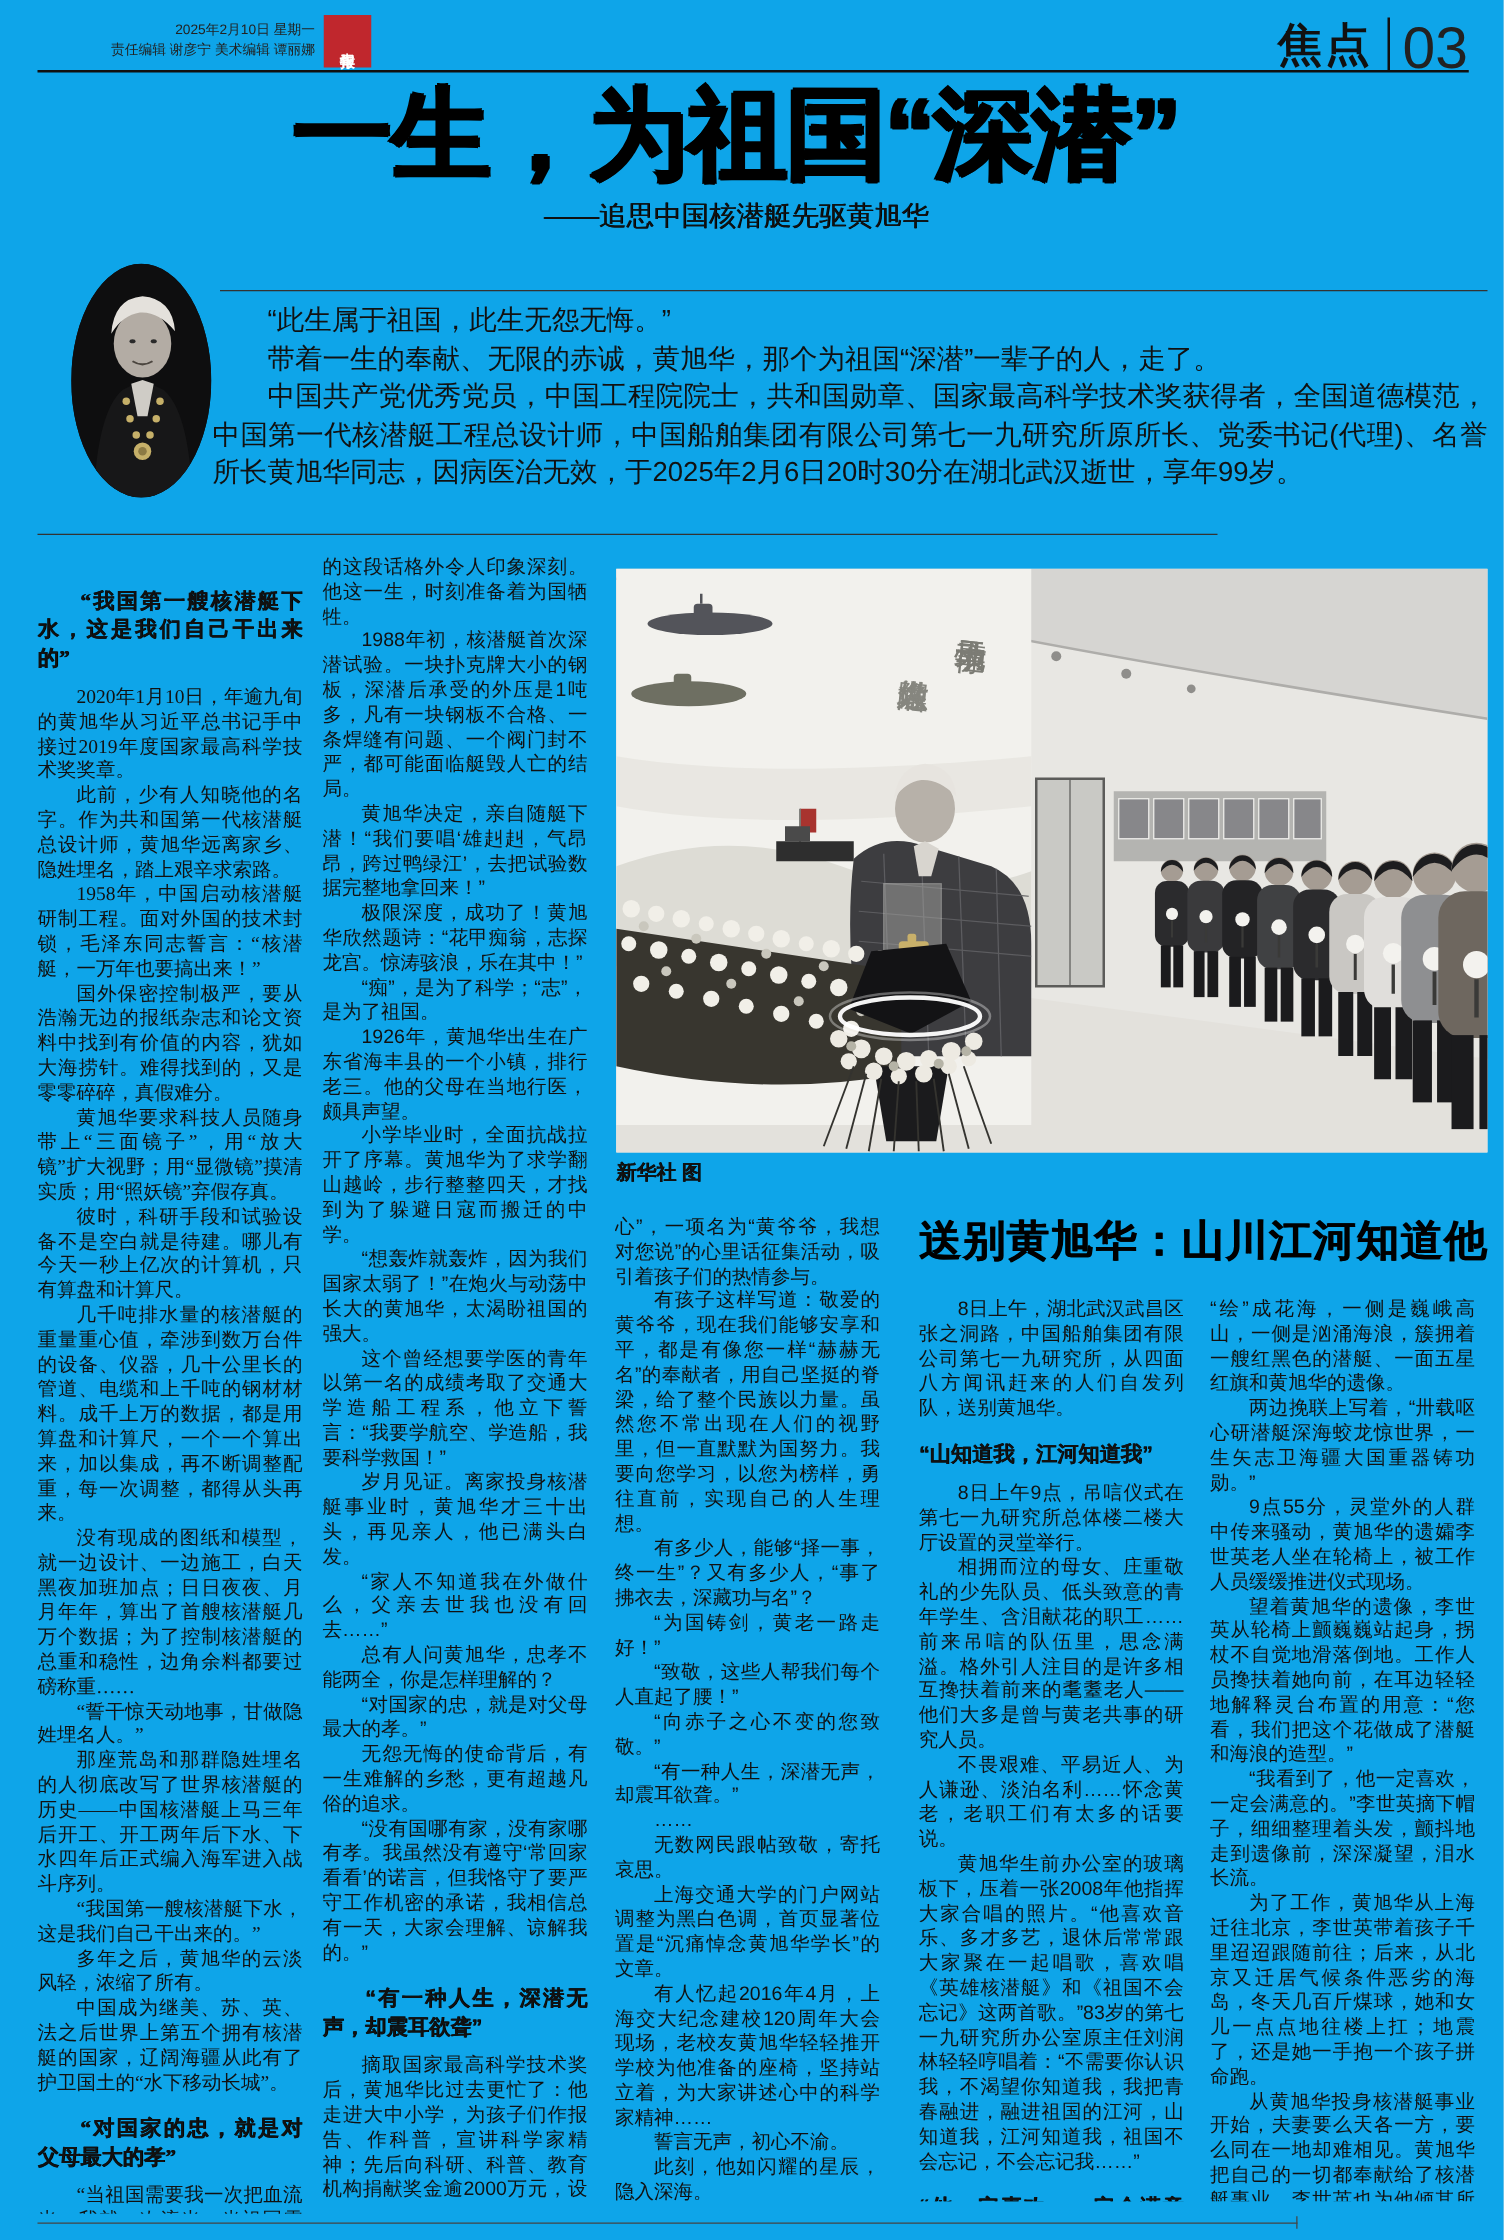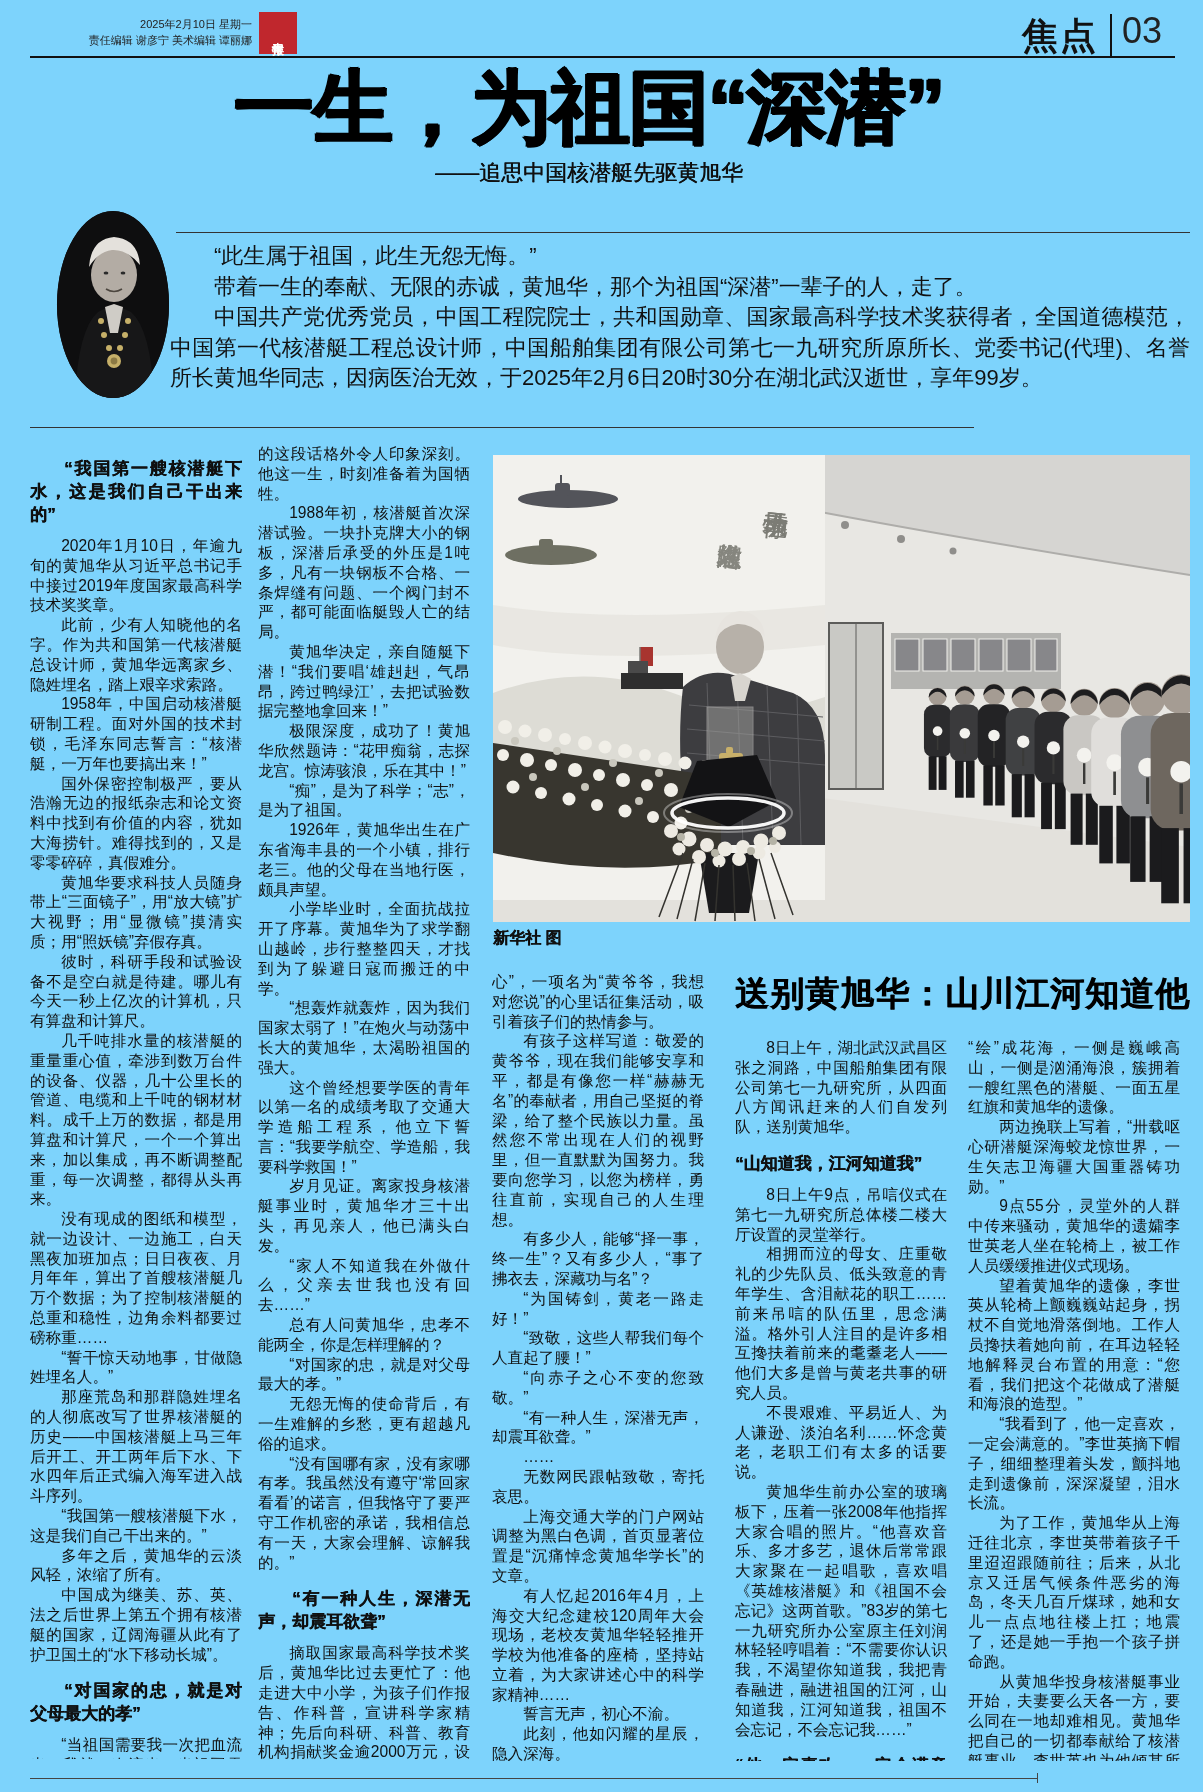--- a/index.html
+++ b/index.html
@@ -1,27 +1,27 @@
 <!DOCTYPE html>
 <html><head>
 <meta charset="utf-8">
 <style>
   html,body{margin:0;padding:0;background:#e8e8e8;}
-  #page{position:relative;width:1203px;height:1792px;background:#7dd3fc;margin:0 auto;
+  #page{position:relative;width:1203px;height:1792px;background:#0ea5e9;margin:0 auto;
         font-family:"Liberation Sans",sans-serif;color:#111;overflow:hidden;}
   .abs{position:absolute;}
 
   
   .dateblock{left:60px;top:16px;width:192px;text-align:right;font-size:11px;line-height:16px;color:#222;}
   .logo{left:259px;top:12px;width:38px;height:42px;background:#c0272d;color:#fff;
         display:flex;flex-direction:column;align-items:center;justify-content:center;
         font-size:12px;line-height:12px;font-weight:700;font-family:"Liberation Serif",serif;}
   .section{left:1022px;top:12px;font-size:36px;font-weight:800;letter-spacing:2px;}
   .secdiv{left:1110px;top:14px;width:2px;height:42px;background:#111;}
-  .pagenum{left:1122px;top:10px;font-size:36px;font-weight:400;color:#222;}
+  .pagenum{left:1122px;top:10px;font-size:47px;font-weight:400;color:#222;}
   .hrule{height:2px;background:#111;}
 
   
   .mainhead{left:30px;top:62px;width:1118px;text-align:center;font-size:80px;line-height:92px;
             font-weight:900;letter-spacing:-1px;color:#000;
             text-shadow:1.6px 0 0 #000,-1.6px 0 0 #000,0 1.2px 0 #000,0 -1.2px 0 #000;}
   .subhead{left:30px;top:158px;width:1118px;text-align:center;font-size:22px;font-weight:400;
            text-shadow:.6px 0 0 #000;}
 
   
@@ -97,21 +97,21 @@
   </div>
 
   <div class="abs hrule" style="left:176px;top:232px;width:1014px;height:1px;background:#333;"></div>
   <div class="abs lede">
       <p>“此生属于祖国，此生无怨无悔。”</p>
       <p>带着一生的奉献、无限的赤诚，黄旭华，那个为祖国“深潜”一辈子的人，走了。</p>
       <p>中国共产党优秀党员，中国工程院院士，共和国勋章、国家最高科学技术奖获得者，全国道德模范，中国第一代核潜艇工程总设计师，中国船舶集团有限公司第七一九研究所原所长、党委书记(代理)、名誉所长黄旭华同志，因病医治无效，于2025年2月6日20时30分在湖北武汉逝世，享年99岁。</p>
     </div>
   <div class="abs hrule" style="left:30px;top:427px;width:944px;height:1px;background:#333;"></div>
 
-  <div class="abs col" style="left:30px;top:442px;width:212px;height:1317px;">
+  <div class="abs col" style="left:30px;top:454px;width:212px;height:1317px;font-family:Liberation Serif, serif;">
       <div class="sub">“我国第一艘核潜艇下水，这是我们自己干出来的”</div>
       <div class="para">2020年1月10日，年逾九旬的黄旭华从习近平总书记手中接过2019年度国家最高科学技术奖奖章。</div>
       <div class="para">此前，少有人知晓他的名字。作为共和国第一代核潜艇总设计师，黄旭华远离家乡、隐姓埋名，踏上艰辛求索路。</div>
       <div class="para">1958年，中国启动核潜艇研制工程。面对外国的技术封锁，毛泽东同志誓言：“核潜艇，一万年也要搞出来！”</div>
       <div class="para">国外保密控制极严，要从浩瀚无边的报纸杂志和论文资料中找到有价值的内容，犹如大海捞针。难得找到的，又是零零碎碎，真假难分。</div>
       <div class="para">黄旭华要求科技人员随身带上“三面镜子”，用“放大镜”扩大视野；用“显微镜”摸清实质；用“照妖镜”弃假存真。</div>
       <div class="para">彼时，科研手段和试验设备不是空白就是待建。哪儿有今天一秒上亿次的计算机，只有算盘和计算尺。</div>
       <div class="para">几千吨排水量的核潜艇的重量重心值，牵涉到数万台件的设备、仪器，几十公里长的管道、电缆和上千吨的钢材材料。成千上万的数据，都是用算盘和计算尺，一个一个算出来，加以集成，再不断调整配重，每一次调整，都得从头再来。</div>
       <div class="para">没有现成的图纸和模型，就一边设计、一边施工，白天黑夜加班加点；日日夜夜、月月年年，算出了首艘核潜艇几万个数据；为了控制核潜艇的总重和稳性，边角余料都要过磅称重……</div>
       <div class="para">“誓干惊天动地事，甘做隐姓埋名人。”</div>

